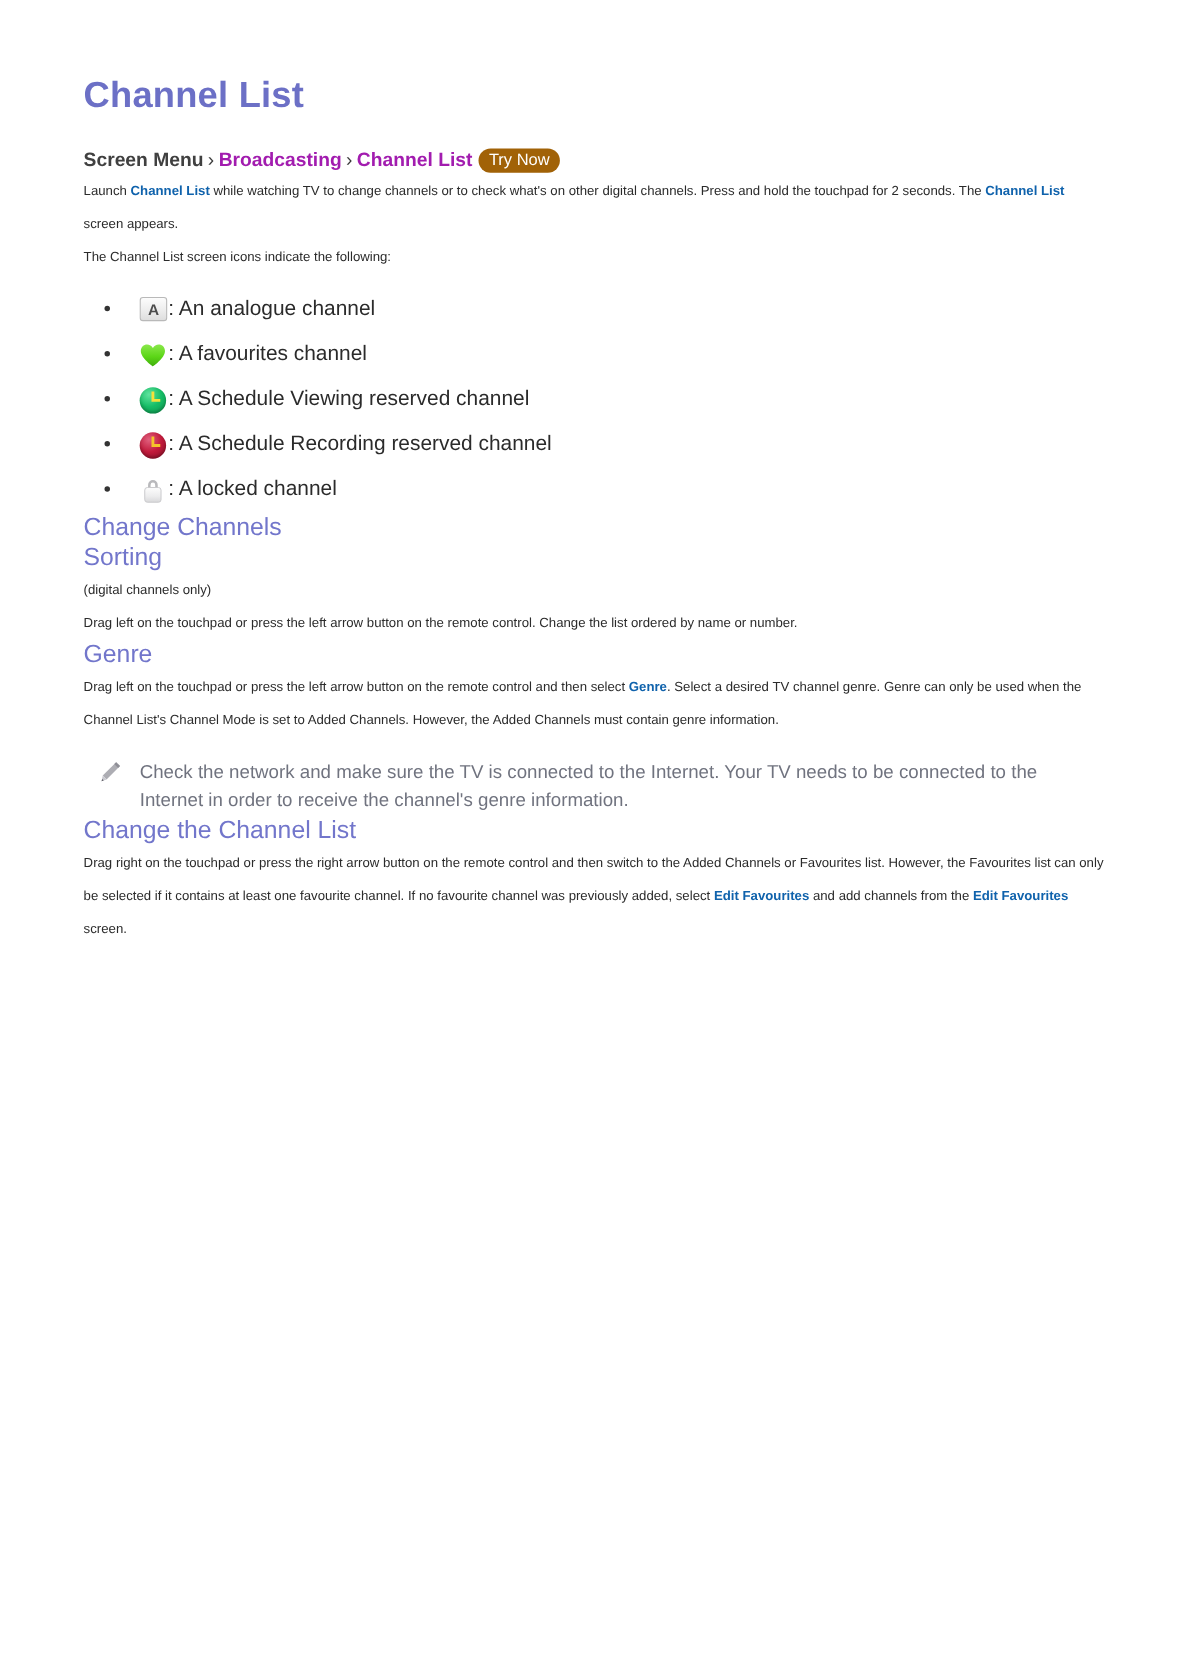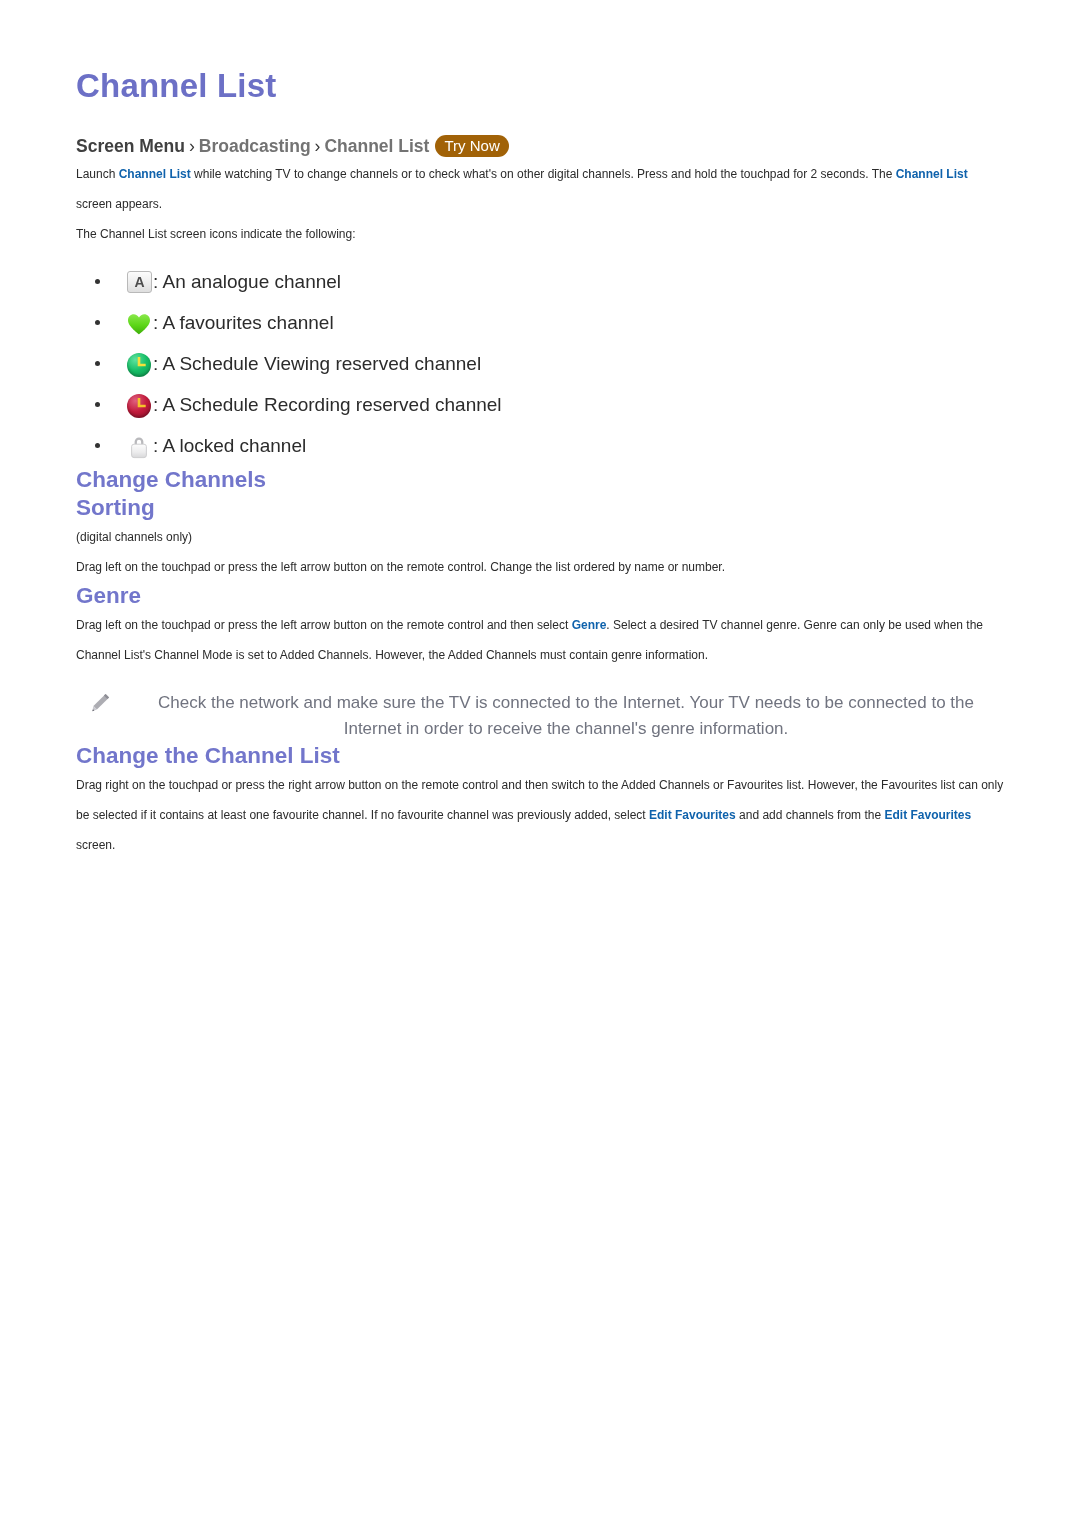--- a/index.html
+++ b/index.html
@@ -38,21 +38,21 @@
   
   .breadcrumb {
     margin-top: 20px;
     font-size: 17.5px;
     font-weight: bold;
     color: #1a1a1a;
     line-height: 1.5;
     white-space: nowrap;
   }
   .breadcrumb .crumb-root { color: #404040; }
-  .breadcrumb .crumb-link { color: #737373; }
+  .breadcrumb .crumb-link { color: #a21caf; }
   .breadcrumb .crumb-sep {
     color: #3a3a3a;
     font-weight: normal;
     padding: 0 4px;
   }
   .try-now {
     display: inline-block;
     background: #a16207;
     color: #ffffff;
     font-size: 15px;
@@ -152,37 +152,36 @@
   .ico-clock svg { display: block; }
 
   
   .ico-lock { width: 24px; height: 25px; top: 9px; }
   .ico-lock svg { display: block; }
 
   
   h2.section {
     color: #7276cb;
     font-size: 22.5px;
-    font-weight: bold;
+    font-weight: normal;
     margin: 0;
     line-height: 1.25;
   }
   .sec-gap-1 { margin-top: 57px; }
   .sec-gap-2 { margin-top: 60px; }
 
   
   .note {
     position: relative;
     margin-top: 20px;
     padding-left: 51px;
     font-size: 17px;
     line-height: 26px;
     color: #70737f;
     max-width: 935px;
-    text-align: center;
   }
   .note .pencil-icon {
     position: absolute;
     left: 13px;
     top: 2px;
     width: 22px;
     height: 22px;
   }
   .note .pencil-icon svg { display: block; }
 </style>

